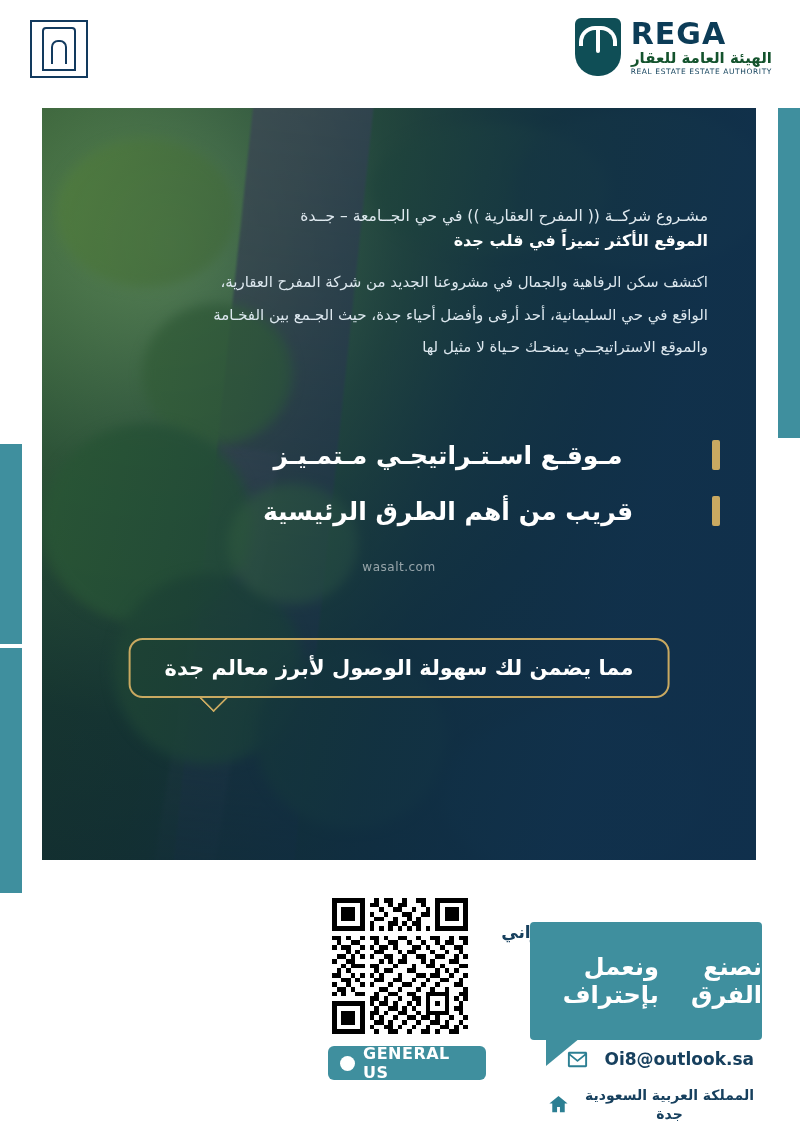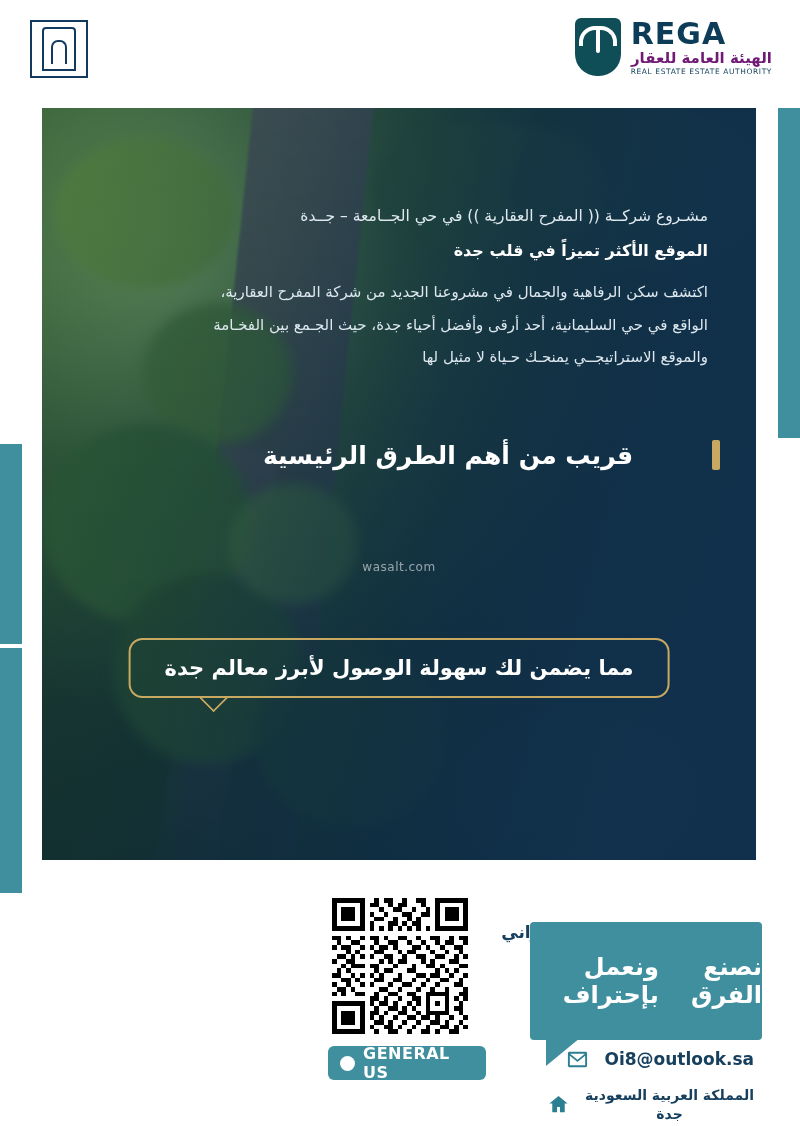--- a/index.html
+++ b/index.html
@@ -104,21 +104,21 @@
     border: 4px solid #ffffff;
     border-bottom: none;
     border-radius: 16px 16px 0 0;
   }
   .logo-rega .rtxt { line-height: 1.05; }
   .logo-rega .r1 {
     font-size: 30px; font-weight: bold; color: #0c3c57;
     letter-spacing: 1px;
   }
   .logo-rega .r2 {
-    font-size: 15px; font-weight: bold; color: #701a75;
+    font-size: 15px; font-weight: bold; color: #14532d;
     direction: rtl; text-align: right; margin-top: 1px;
   }
   .logo-rega .r3 {
     font-size: 7.5px; color: #0c3c57; letter-spacing: .6px;
     margin-top: 2px;
   }
 
   
   .teal-left-top {
     position: absolute;
@@ -212,21 +212,21 @@
   .p-lead {
     font-size: 15.5px;
     line-height: 1.9;
     color: #dfe9ef;
     letter-spacing: .4px;
   }
   .p-strong {
     font-size: 16px;
     font-weight: bold;
     color: #ffffff;
-    margin-top: 10px;
+    margin-top: 0;
     letter-spacing: .2px;
   }
   .p-body {
     font-size: 15px;
     line-height: 2.15;
     color: #dce7ee;
     margin-top: 16px;
     letter-spacing: .2px;
   }
 
@@ -442,20 +442,24 @@
     <div class="hero-shade"></div>
 
 
     <div class="hero-body">
       <div class="p-lead">مشـروع شركــة (( المفرح العقارية )) في حي الجــامعة – جــدة</div>
       <div class="p-strong">الموقع الأكثر تميزاً في قلب جدة</div>
       <div class="p-body">اكتشف سكن الرفاهية والجمال في مشروعنا الجديد من شركة المفرح العقارية، الواقع في حي السليمانية، أحد أرقى وأفضل أحياء جدة، حيث الجـمع بين الفخـامة والموقع الاستراتيجــي يمنحـك حـياة لا مثيل لها</div>
     </div>
 
     <div class="features">
+      <div class="feature">
+        <div class="bar"></div>
+        <div class="ftxt">مـوقـع اسـتـراتيجـي مـتمـيـز</div>
+      </div>
       <div class="feature">
         <div class="bar"></div>
         <div class="ftxt">قريب من أهم الطرق الرئيسية</div>
       </div>
     </div>
 
     <div class="watermark">wasalt.com</div>
 
     <div class="callout">مما يضمن لك سهولة الوصول لأبرز معالم جدة</div>
   </div>

